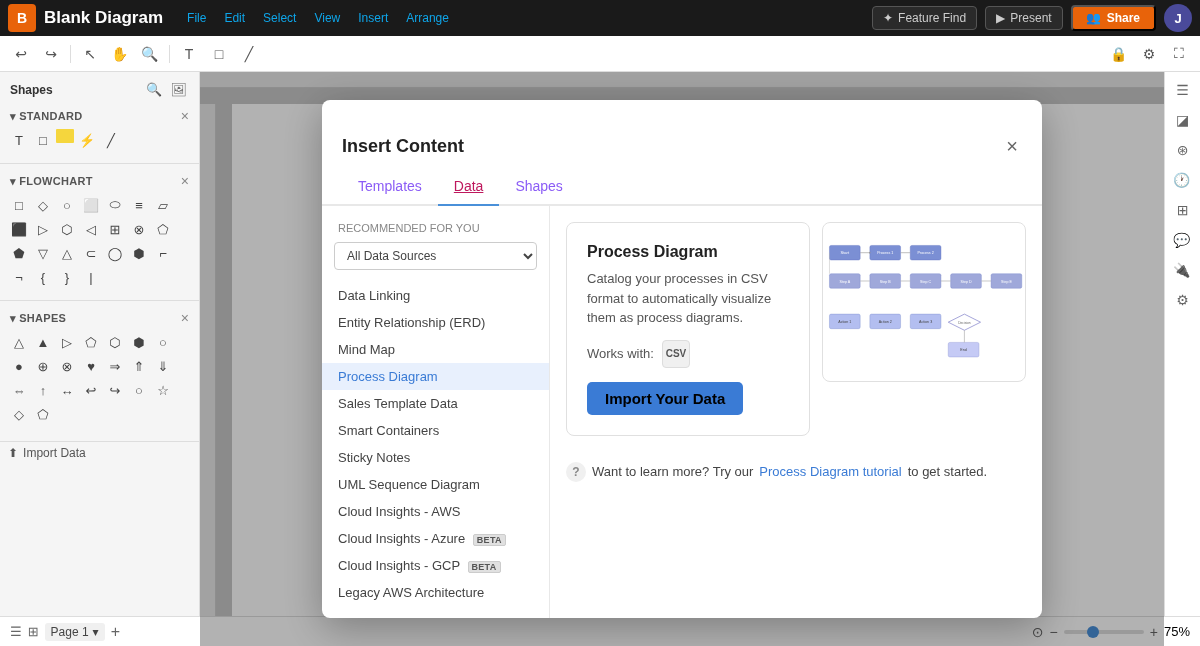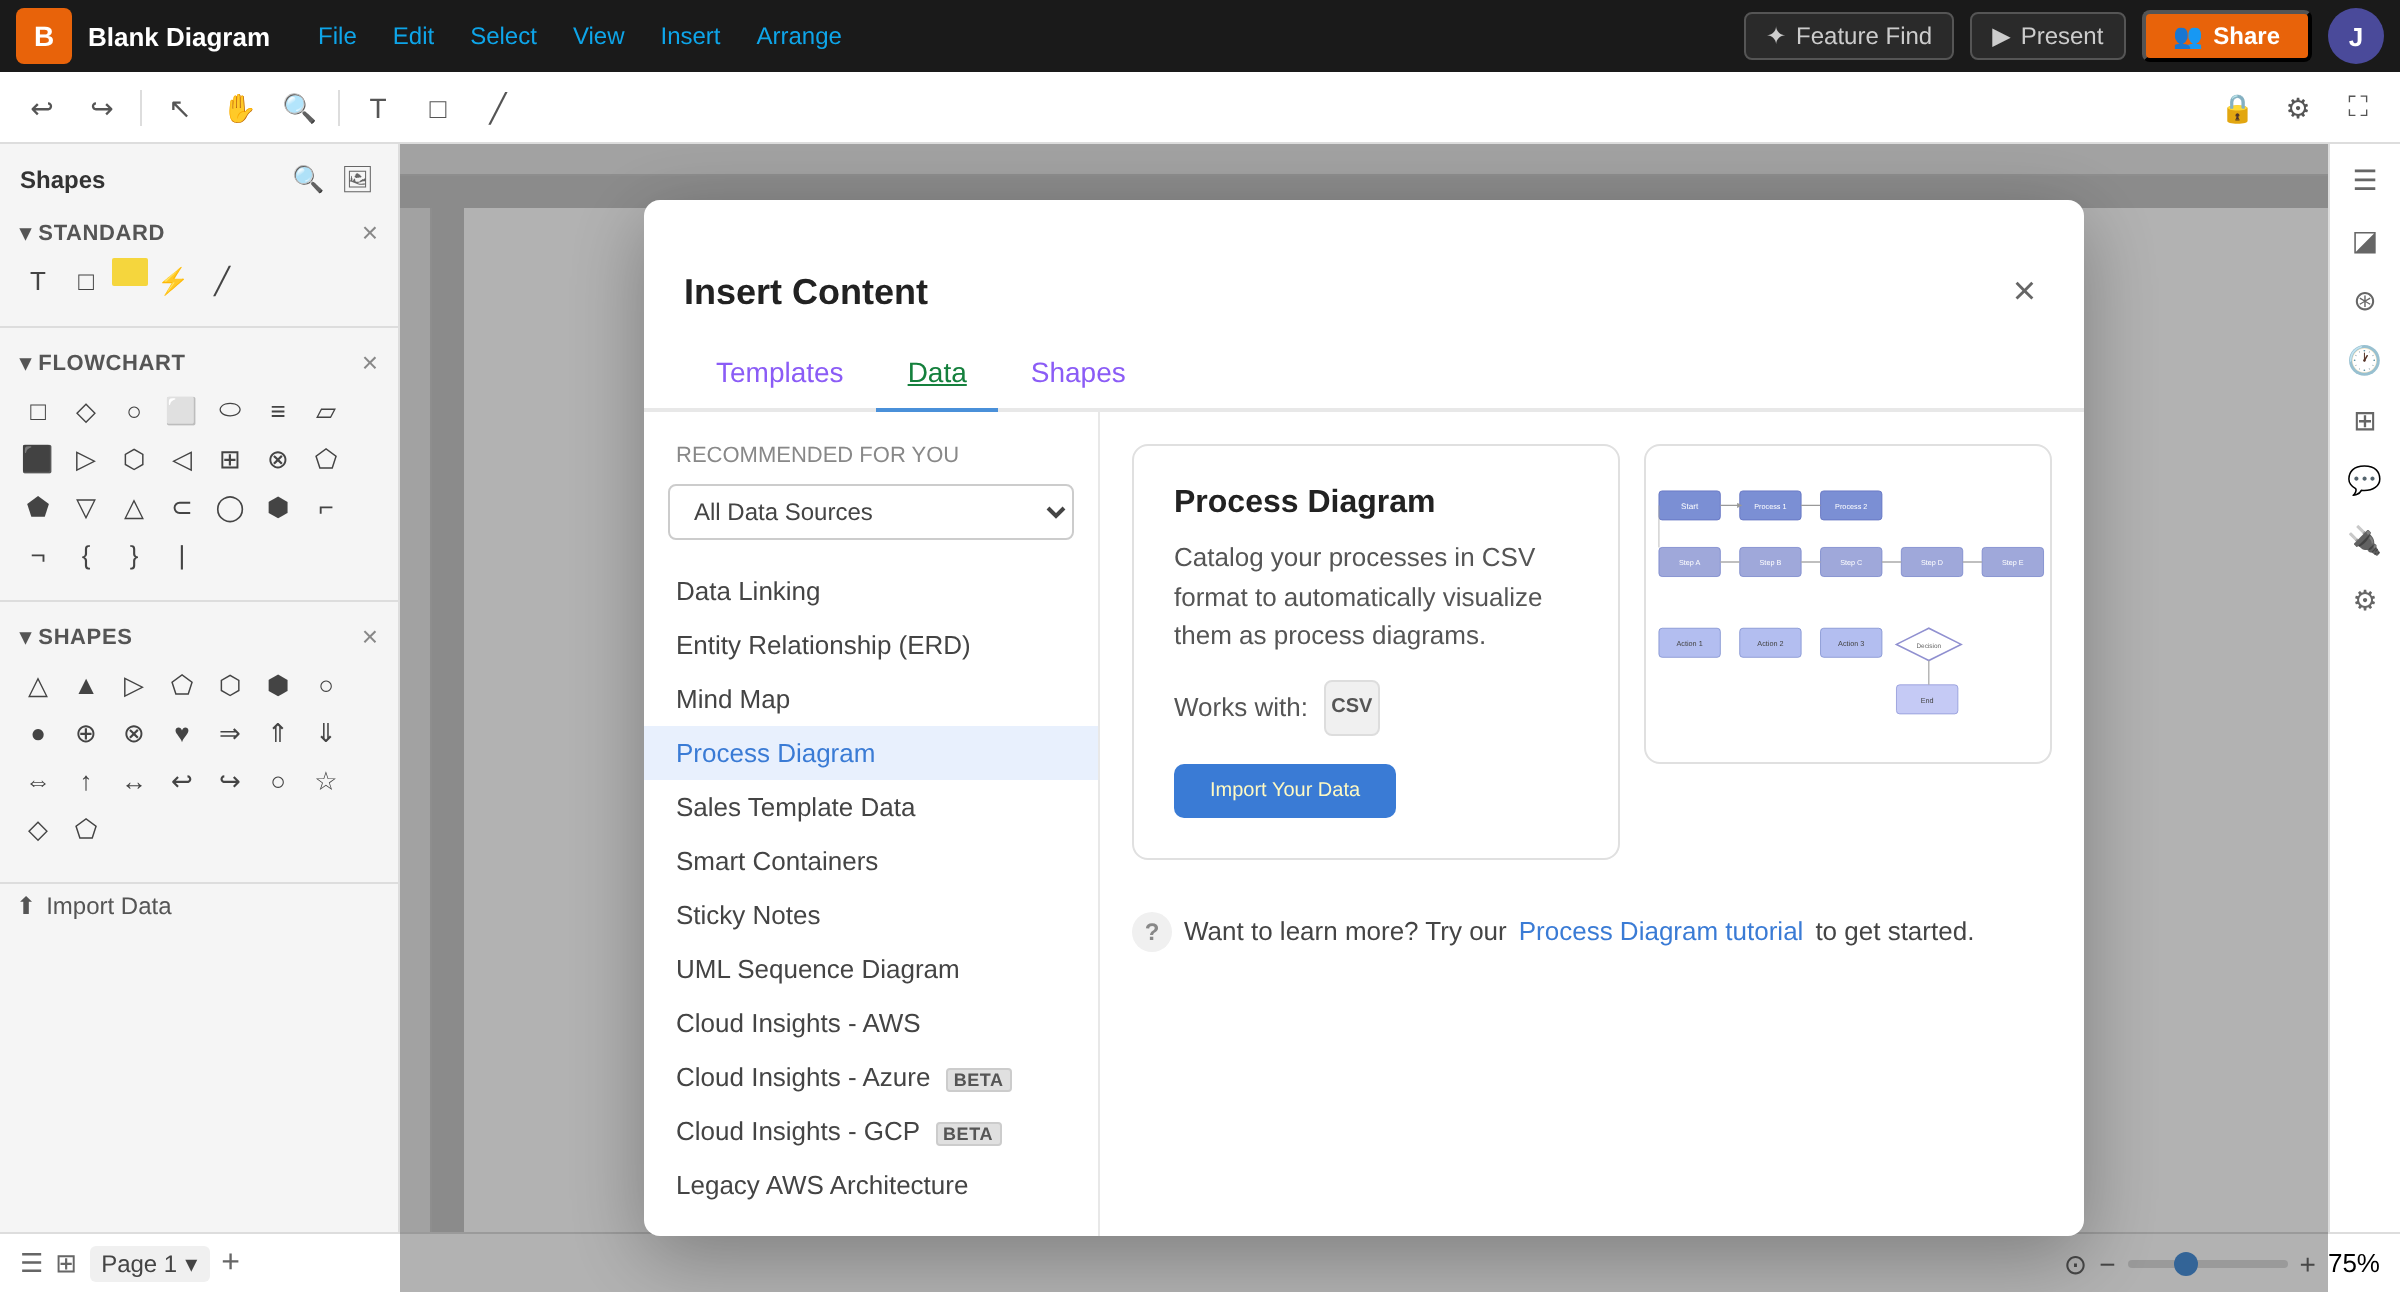--- a/index.html
+++ b/index.html
@@ -1,21 +1,21 @@
 <!DOCTYPE html>
 <html><head>
   <meta charset="utf-8">
   <style>
     * { box-sizing: border-box; margin: 0; padding: 0; }
     body { font-family: -apple-system, BlinkMacSystemFont, 'Segoe UI', sans-serif; font-size: 13px; background: #c8c8c8; width: 1200px; height: 646px; overflow: hidden; }
 
     
     .topbar { display: flex; align-items: center; background: #1a1a1a; height: 36px; padding: 0 8px; gap: 8px; }
     .app-icon { width: 28px; height: 28px; background: #e8630a; border-radius: 4px; display: flex; align-items: center; justify-content: center; color: white; font-weight: bold; font-size: 14px; flex-shrink: 0; }
-    .app-title { color: white; font-size: 13px; font-weight: 600; text-align: right; }
+    .app-title { color: white; font-size: 17px; font-weight: 600; text-align: right; }
     .menu-items { display: flex; gap: 2px; margin-left: 8px; }
     .menu-item { color: #0ea5e9; font-size: 12px; padding: 3px 8px; cursor: pointer; border-radius: 3px; }
     .topbar-right { margin-left: auto; display: flex; align-items: center; gap: 8px; }
     .feature-find-btn { display: flex; align-items: center; gap: 5px; background: #2a2a2a; border: 1px solid #555; color: #ccc; padding: 4px 10px; border-radius: 4px; cursor: pointer; font-size: 12px; }
     .present-btn { display: flex; align-items: center; gap: 5px; background: #2a2a2a; border: 1px solid #555; color: #ccc; padding: 4px 10px; border-radius: 4px; cursor: pointer; font-size: 12px; }
     .share-btn { display: flex; align-items: center; gap: 5px; background: #e8630a; color: white; padding: 4px 14px; border-radius: 4px; cursor: pointer; font-size: 12px; font-weight: 600; }
     .avatar { width: 28px; height: 28px; border-radius: 50%; background: #4a4a9a; display: flex; align-items: center; justify-content: center; color: white; font-weight: bold; font-size: 13px; }
 
     
     .toolbar { display: flex; align-items: center; background: white; border-bottom: 1px solid #ddd; height: 36px; padding: 0 8px; gap: 4px; }
@@ -64,39 +64,39 @@
     
     .modal-overlay { position: absolute; top: 0; left: 0; right: 0; bottom: 0; background: rgba(0,0,0,0.3); display: flex; align-items: center; justify-content: center; z-index: 100; }
     .modal { background: white; border-radius: 8px; width: 720px; max-height: 580px; box-shadow: 0 10px 40px rgba(0,0,0,0.3); display: flex; flex-direction: column; overflow: hidden; }
     .modal-header { display: flex; align-items: center; justify-content: space-between; padding: 16px 20px 0; margin-top: 16px; }
     .modal-title { font-size: 18px; font-weight: 600; color: #222; }
     .modal-close { background: none; border: none; cursor: pointer; color: #666; font-size: 20px; line-height: 1; padding: 4px; border-radius: 3px; }
 
     
     .modal-tabs { display: flex; gap: 0; padding: 0 20px; border-bottom: 2px solid #e8e8e8; margin-top: 8px; }
     .modal-tab { padding: 10px 16px; font-size: 14px; cursor: pointer; color: #8b5cf6; border-bottom: 2px solid transparent; margin-bottom: -2px; font-weight: 500; }
-    .modal-tab.active { color: #15803d; border-bottom-color: #4a90d9; text-decoration: underline; }
+    .modal-tab.active { color: #be185d; border-bottom-color: #4a90d9; text-decoration: underline; }
 
     
     .modal-body { display: flex; flex: 1; overflow: hidden; }
     .modal-sidebar { width: 228px; border-right: 1px solid #e8e8e8; padding: 12px 0; overflow-y: auto; flex-shrink: 0; }
     .modal-sidebar-label { font-size: 11px; color: #888; padding: 4px 16px 8px; font-weight: 500; text-transform: uppercase; }
     .datasource-select { margin: 0 12px 12px; width: calc(100% - 24px); padding: 5px 8px; border: 1px solid #ccc; border-radius: 4px; font-size: 12px; color: #444; cursor: pointer; background: white; }
     .sidebar-item-link { display: block; padding: 6px 16px; font-size: 13px; color: #444; cursor: pointer; white-space: nowrap; }
     .sidebar-item-link.active { background: #e8f0fd; color: #3a7bd5; font-weight: 500; }
     .sidebar-item-badge { display: inline-block; font-size: 9px; background: #e0e0e0; color: #555; border: 1px solid #ccc; border-radius: 2px; padding: 0 3px; margin-left: 4px; vertical-align: middle; font-weight: 600; letter-spacing: 0.3px; }
 
     
     .modal-content { flex: 1; padding: 16px; overflow-y: auto; }
     .content-card { border: 1px solid #e0e0e0; border-radius: 8px; padding: 20px; margin-bottom: 12px; }
     .content-card-title { font-size: 16px; font-weight: 600; color: #222; margin-bottom: 8px; }
     .content-card-desc { font-size: 13px; color: #555; line-height: 1.5; margin-bottom: 12px; }
     .works-with { display: flex; align-items: center; gap: 8px; margin-bottom: 14px; font-size: 13px; color: #555; }
     .csv-icon { width: 28px; height: 28px; background: #f0f0f0; border-radius: 4px; display: flex; align-items: center; justify-content: center; font-size: 10px; font-weight: 700; color: #555; border: 1px solid #ddd; }
-    .import-btn { background: #3a7bd5; color: #fef9c3; border: none; padding: 8px 18px; border-radius: 5px; font-size: 10px; font-weight: 400; cursor: pointer; display: inline-block; }
+    .import-btn { background: #3a7bd5; color: #000000; border: none; padding: 8px 18px; border-radius: 5px; font-size: 15px; font-weight: 700; cursor: pointer; display: inline-block; }
     .diagram-preview { border: 1px solid #e0e0e0; border-radius: 8px; overflow: hidden; background: white; height: 160px; }
 
     .learn-more { display: flex; align-items: center; gap: 6px; padding: 4px 0; font-size: 13px; color: #444; }
     .learn-more a { color: #3a7bd5; text-decoration: none; }
     .question-icon { width: 20px; height: 20px; border-radius: 50%; background: #f0f0f0; display: flex; align-items: center; justify-content: center; color: #888; font-size: 12px; font-weight: bold; }
 
     
     .preview-svg { width: 100%; height: 100%; }
   </style>
 </head>

